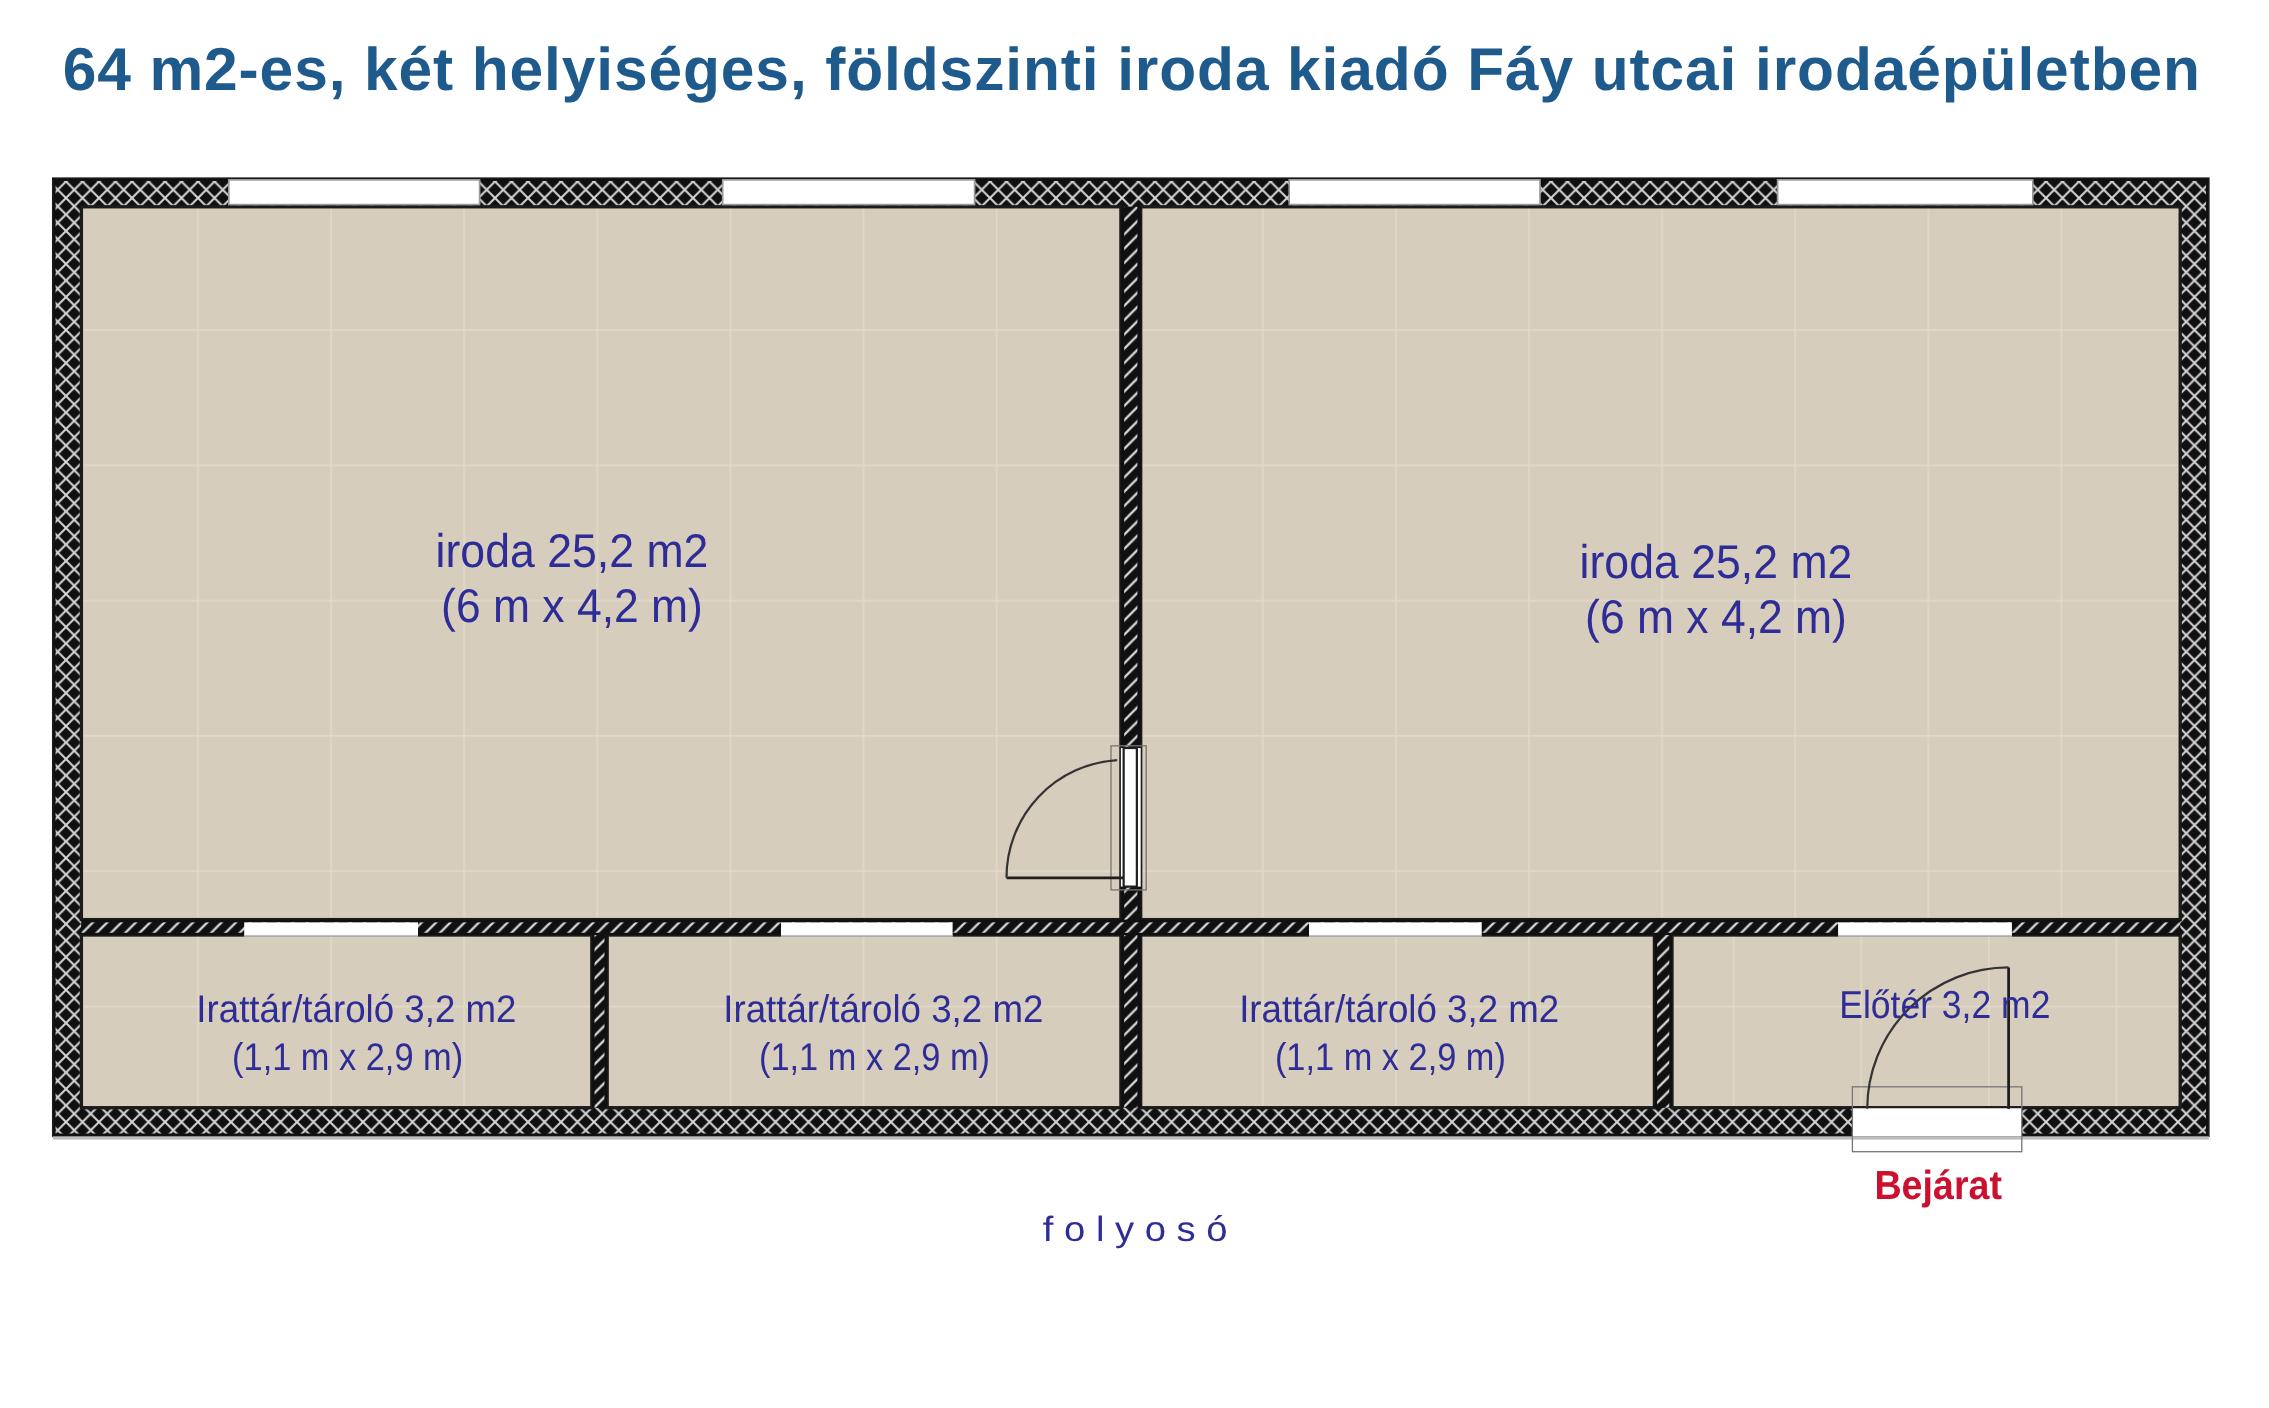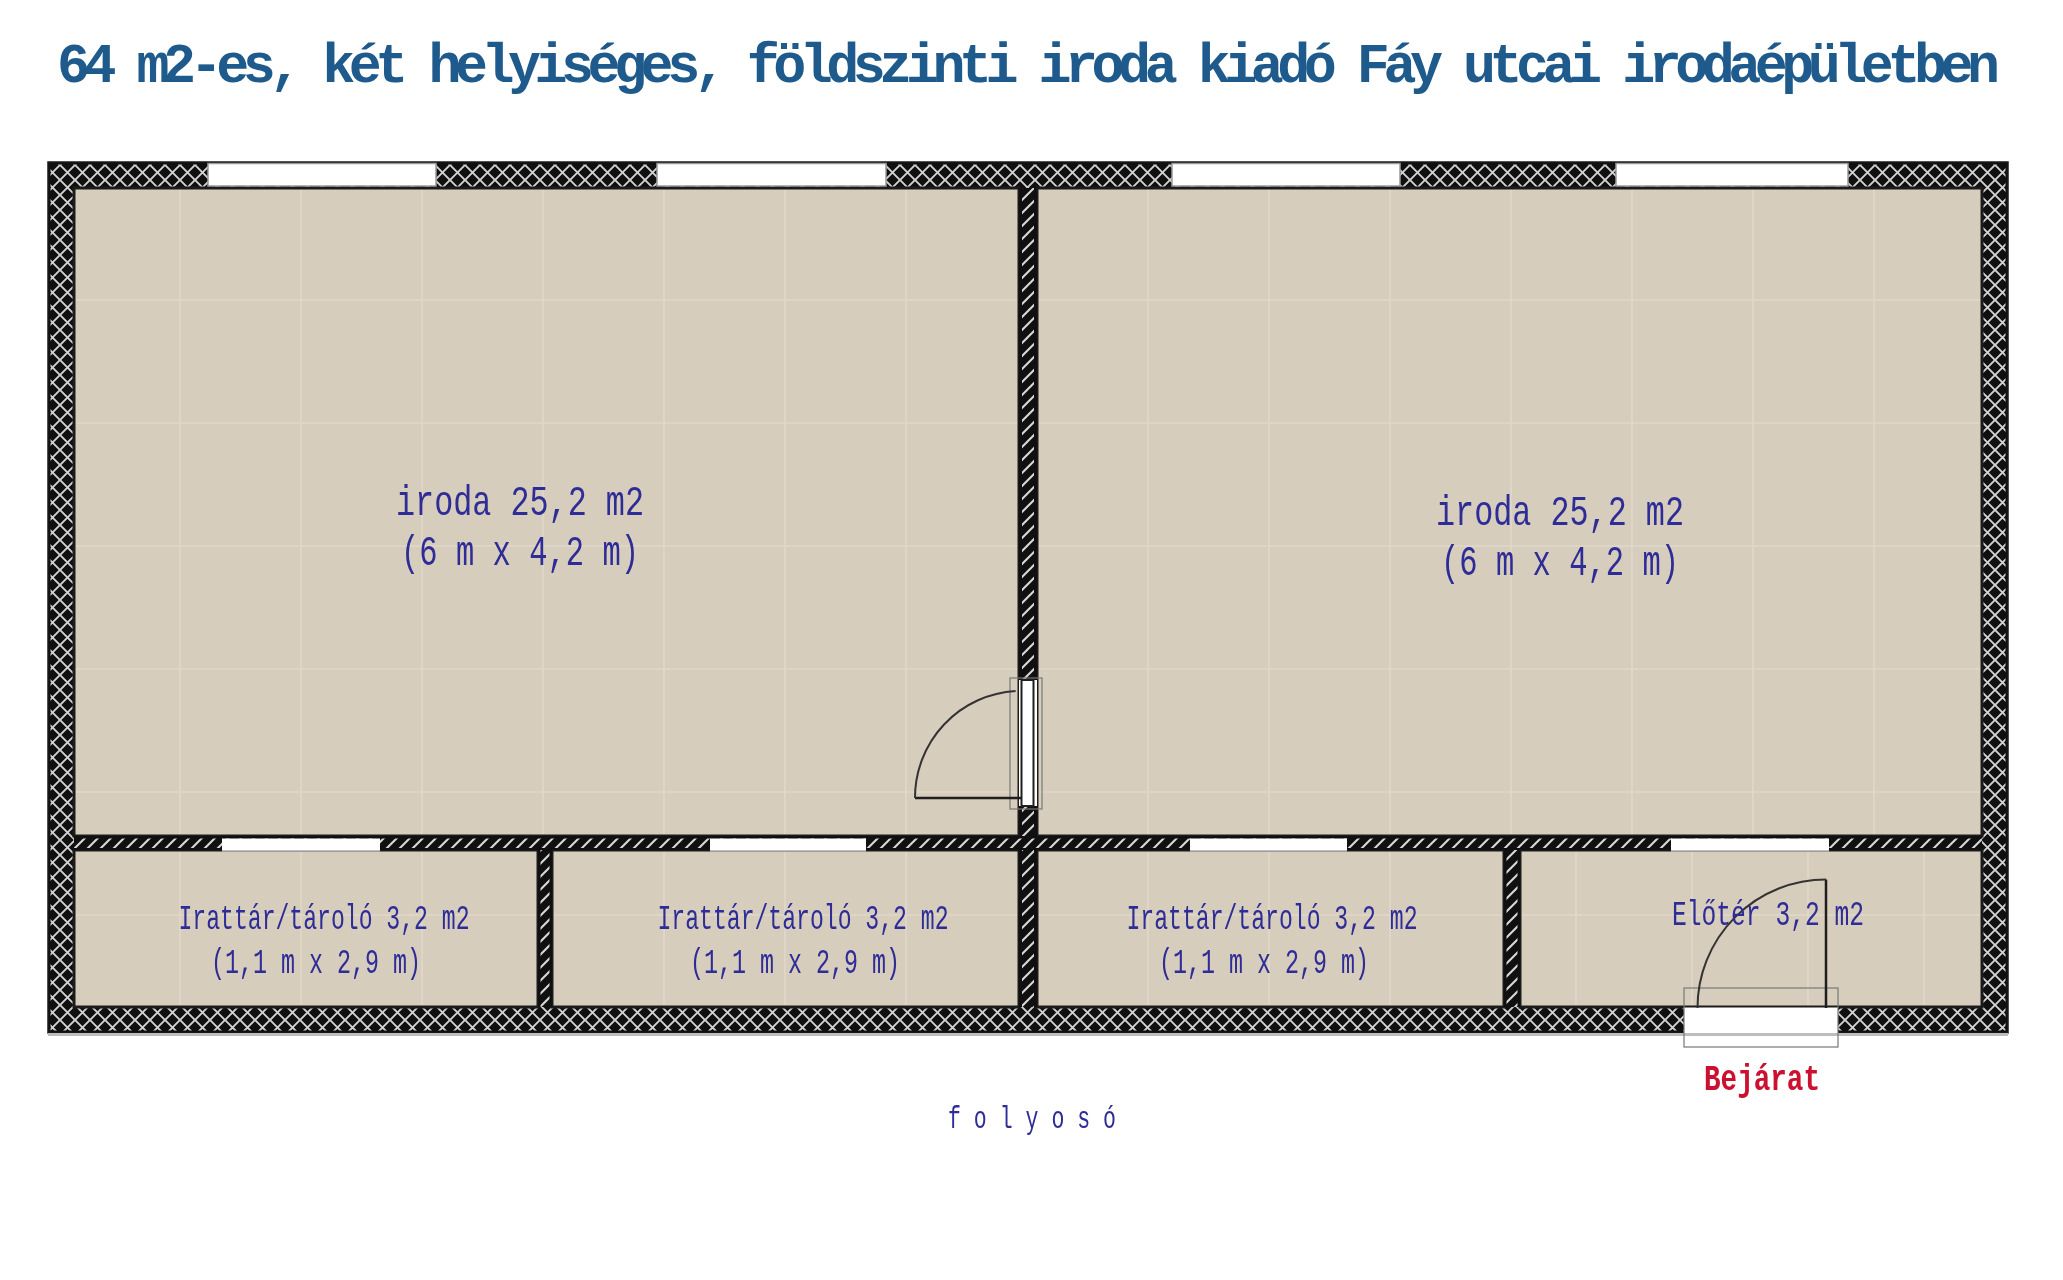--- a/index.html
+++ b/index.html
@@ -1,17 +1,17 @@
 <!DOCTYPE html>
 <html><head>
 <meta charset="utf-8">
 <style>
   html,body{margin:0;padding:0;background:#ffffff;}
   .page{position:relative;width:2063px;height:1280px;background:#ffffff;overflow:hidden;
-        font-family:Liberation Mono, monospace;}
+        font-family:Liberation Sans, sans-serif;}
 </style>
 </head>
 <body>
 <div class="page">
 <svg width="2063" height="1280" viewBox="0 0 2063 1280">
   <defs>
     <pattern id="xh" patternUnits="userSpaceOnUse" width="15" height="15">
       <rect width="15" height="15" fill="#101010"></rect>
       <path d="M-3,-3 L18,18 M18,-3 L-3,18" stroke="#d2d2d2" stroke-width="1.9" fill="none"></path>
     </pattern>

